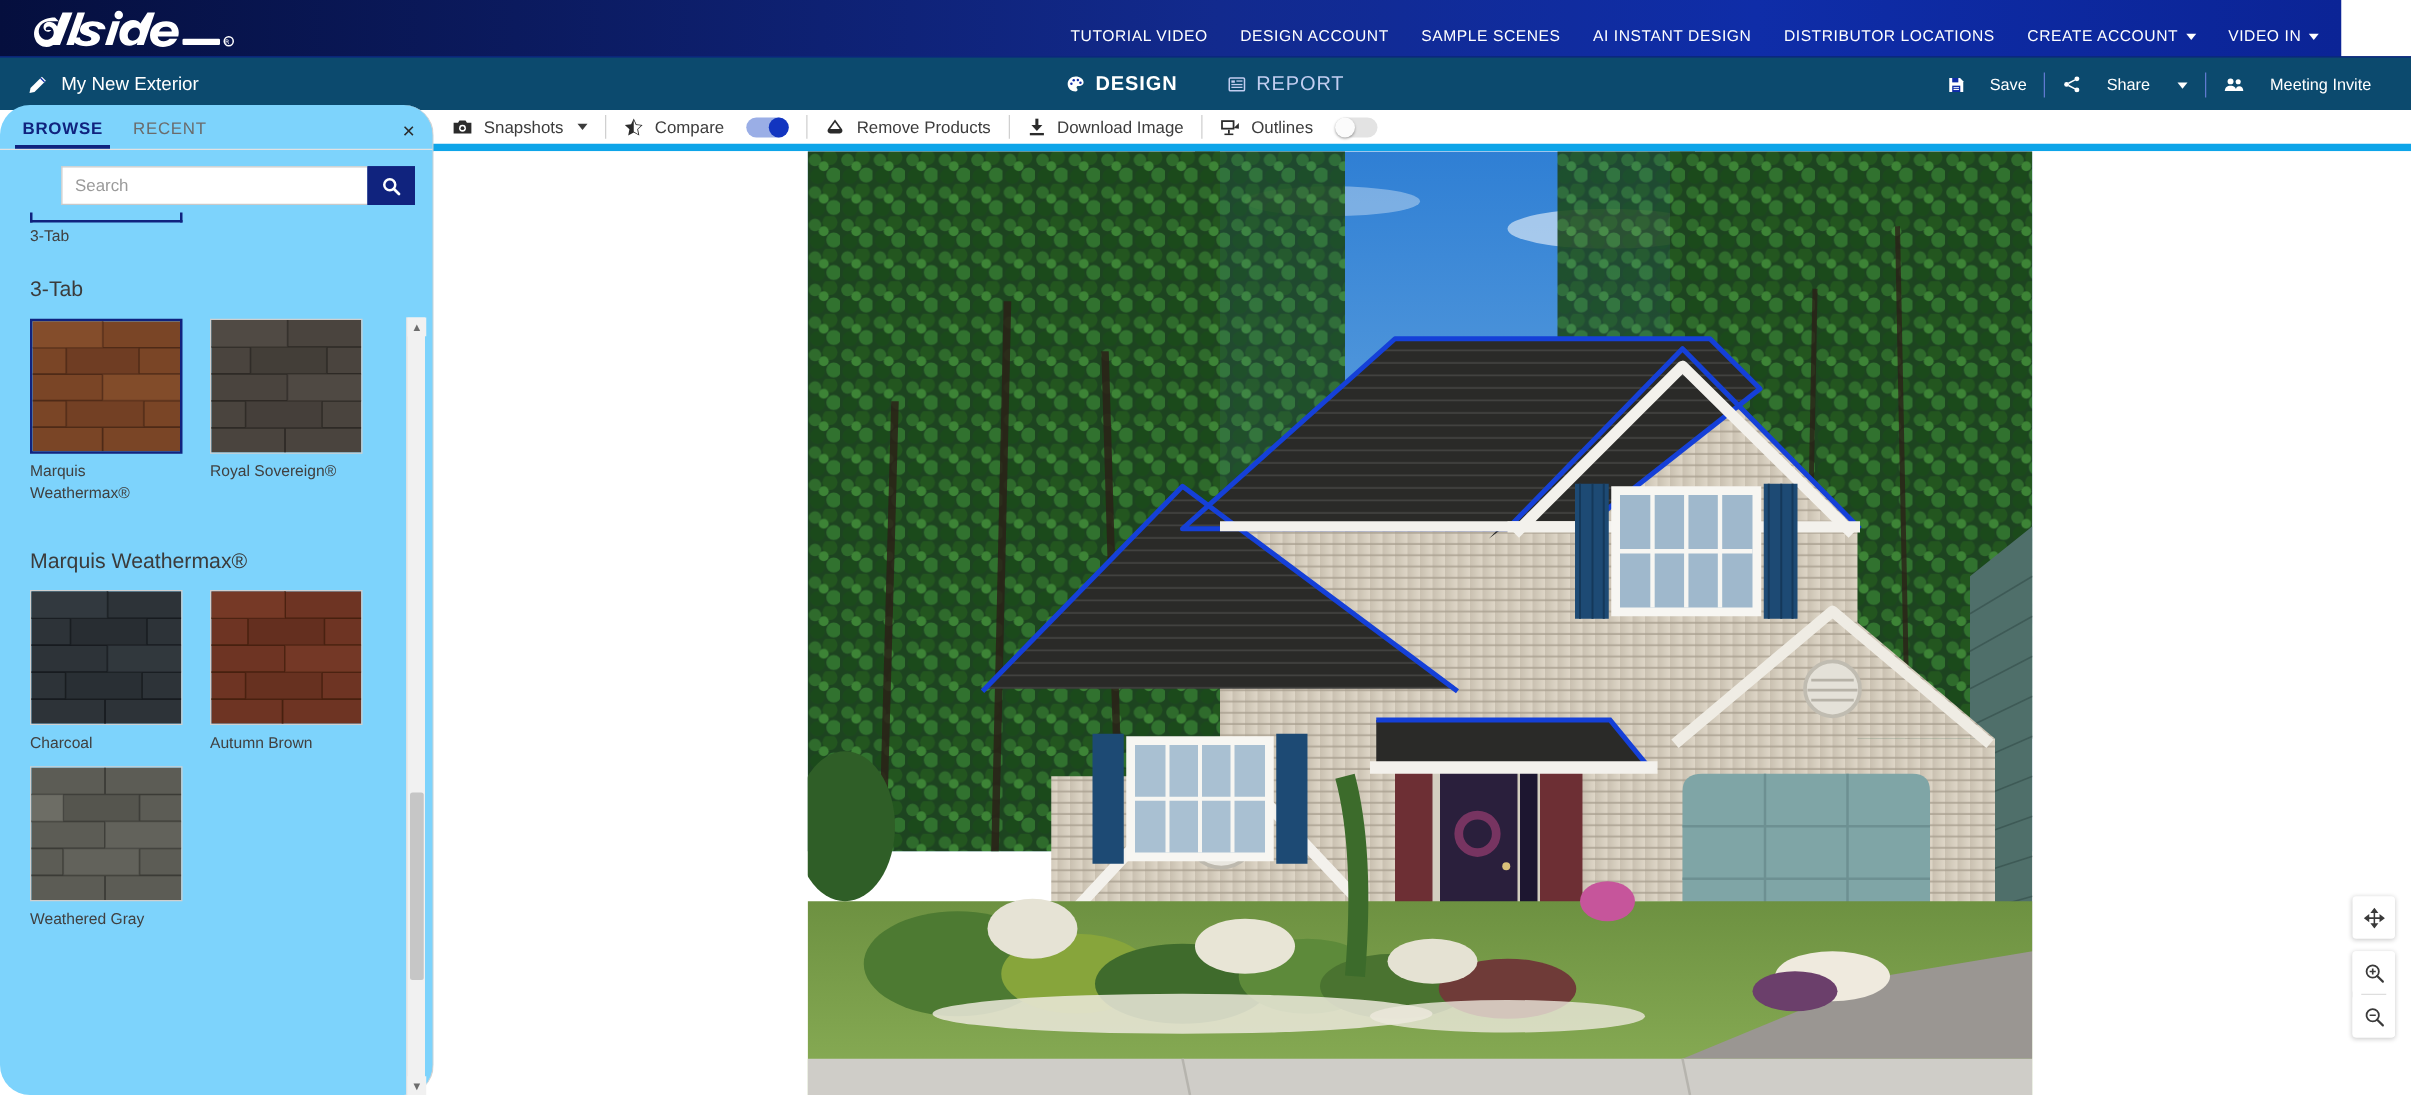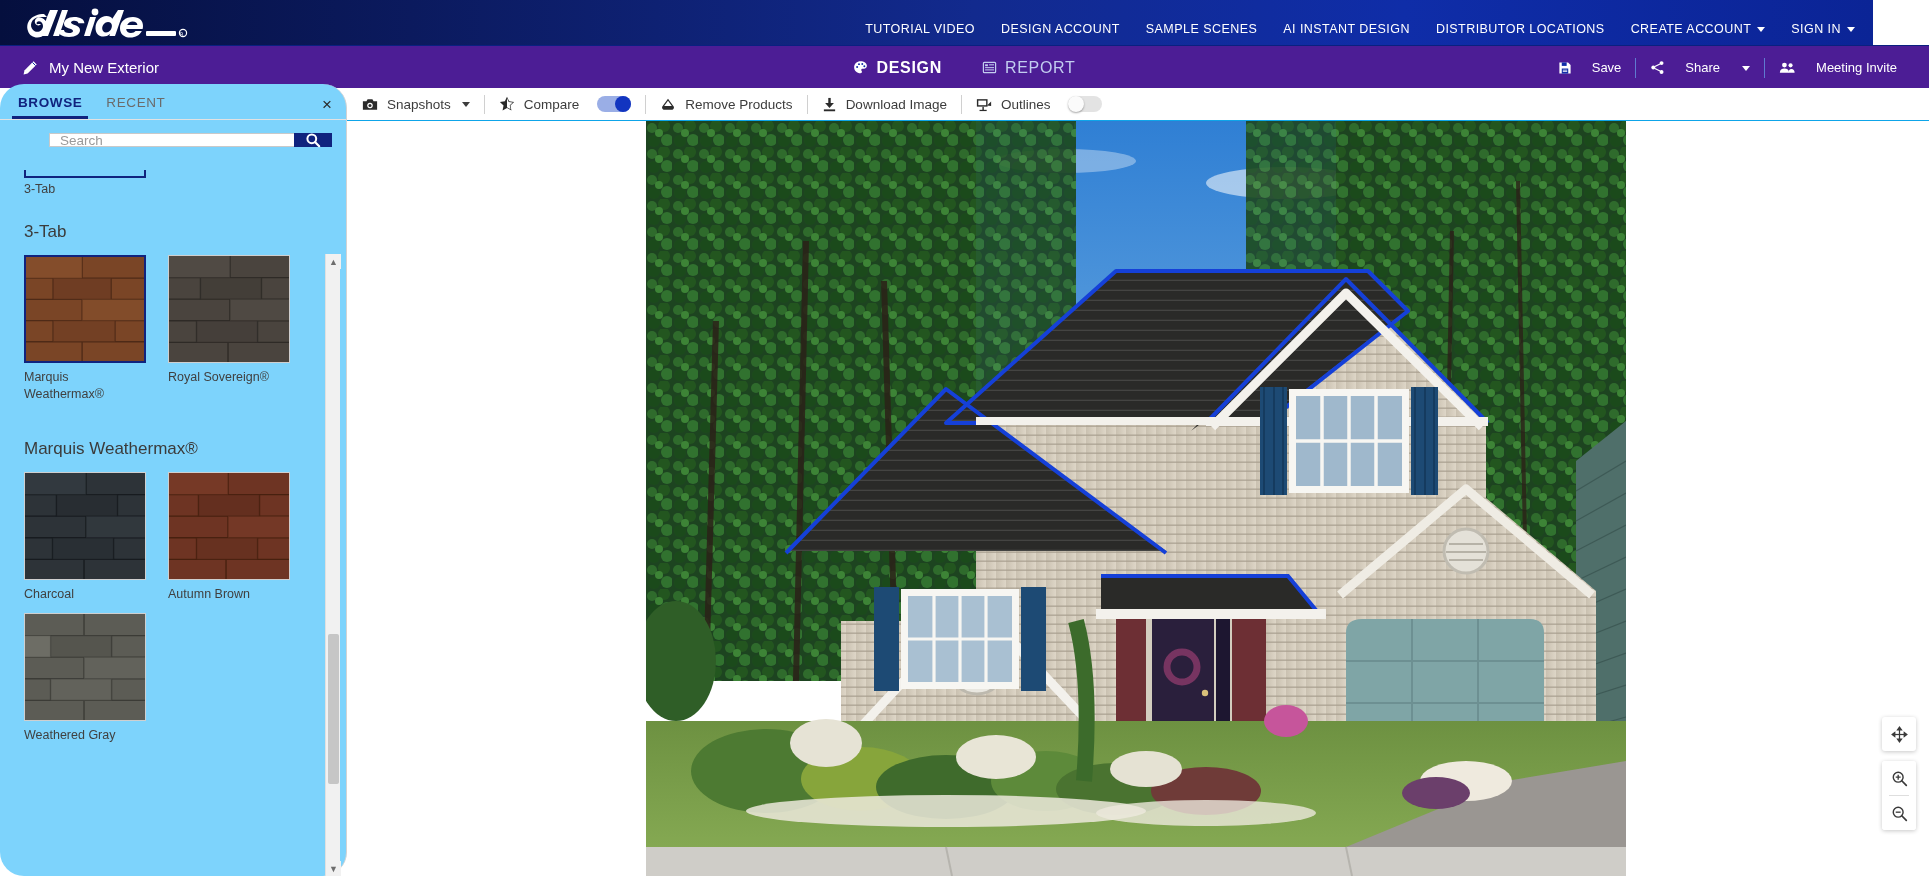--- a/index.html
+++ b/index.html
@@ -33,21 +33,21 @@
   }
   .caret-d {
     width: 0; height: 0; border-left: 4px solid transparent;
     border-right: 4px solid transparent; border-top: 5px solid #fff;
     display: inline-block; margin-left: 2px; position: relative; top: 1px;
   }
 
   
   .subbar {
     position: absolute; left: 0; top: 45px; width: 1929px; height: 43px;
-    background: #4c1d95; border-top: 1px solid #0a2080;
+    background: #0c4a6e; border-top: 1px solid #0a2080;
   }
   .proj-title {
     position: absolute; left: 22px; top: 0; height: 43px;
     display: flex; align-items: center; gap: 11px;
     color: #fff; font-size: 15px;
   }
   .pencil-ic { width: 16px; height: 16px; display: block; }
 
   .center-tabs {
     position: absolute; left: 0; right: 0; top: 0; height: 43px;
@@ -68,21 +68,21 @@
   .ract {
     display: flex; align-items: center; gap: 20px; color: #fff;
     font-size: 13px; cursor: pointer; padding: 0 14px; height: 22px;
   }
   .ract svg { display: block; }
   .vdiv-blue { width: 1px; height: 20px; background: #5f7ad0; }
 
   
   .toolbar {
     position: absolute; left: 0; top: 88px; width: 1929px; height: 33px;
-    background: #fff; border-bottom: 1px solid #0ea5e9;
+    background: #fff; border-bottom: 6px solid #0ea5e9;
     display: flex; align-items: center; padding-left: 348px;
   }
   .tb-item {
     display: flex; align-items: center; gap: 9px;
     font-size: 13.5px; color: #3c3c3c; cursor: pointer;
     padding: 0 14px; height: 33px;
   }
   .tb-item svg { display: block; }
   .tb-div { width: 1px; height: 19px; background: #d0d0d0; }
   .toggle {
@@ -118,21 +118,21 @@
   .sb-tab:first-child { margin-left: 12px; }
   .sb-tab.active {
     color: #10237e; font-weight: bold;
     box-shadow: inset 0 -3px 0 0 #10237e;
   }
   .sb-close {
     position: absolute; right: 14px; bottom: 6px; font-size: 17px;
     color: #2b2b2b; cursor: pointer; line-height: 1;
   }
   .search-wrap {
-    margin: 13px 14px 0 24px; display: flex; height: 14px; padding-left: 25px;
+    margin: 13px 14px 0 24px; display: flex; height: 31px; padding-left: 25px;
   }
   .search-wrap input {
     flex: 1; border: 1px solid #c9c9c9; border-right: none;
     padding: 0 10px; font-size: 13.5px; color: #333;
     font-family: "Liberation Sans", sans-serif; outline: none;
   }
   .search-wrap input::placeholder { color: #9a9a9a; }
   .search-btn {
     width: 38px; background: #10237e; border: 1px solid #10237e;
     display: flex; align-items: center; justify-content: center; cursor: pointer;
@@ -229,21 +229,21 @@
     <a>TUTORIAL VIDEO</a>
     <a>DESIGN ACCOUNT</a>
     <a>SAMPLE SCENES</a>
     <a>AI INSTANT DESIGN</a>
     <a>DISTRIBUTOR LOCATIONS</a>
     <a>
         <span>CREATE ACCOUNT</span>
         <i class="caret-d"></i>
       </a>
     <a>
-        <span>SIGN IN</span>
+        <span>VIDEO IN</span>
         <i class="caret-d"></i>
       </a>
   </div>
 </div>
 
 <div class="subbar">
   <div class="proj-title">
     <svg class="pencil-ic" viewBox="0 0 16 16">
       <path d="M11.5 1.3 L14.7 4.5 L5.6 13.6 L1.6 14.4 L2.4 10.4 Z" fill="#ffffff"></path>
       <path d="M10.4 2.4 L13.6 5.6" stroke="#0f2da8" stroke-width="1"></path>

